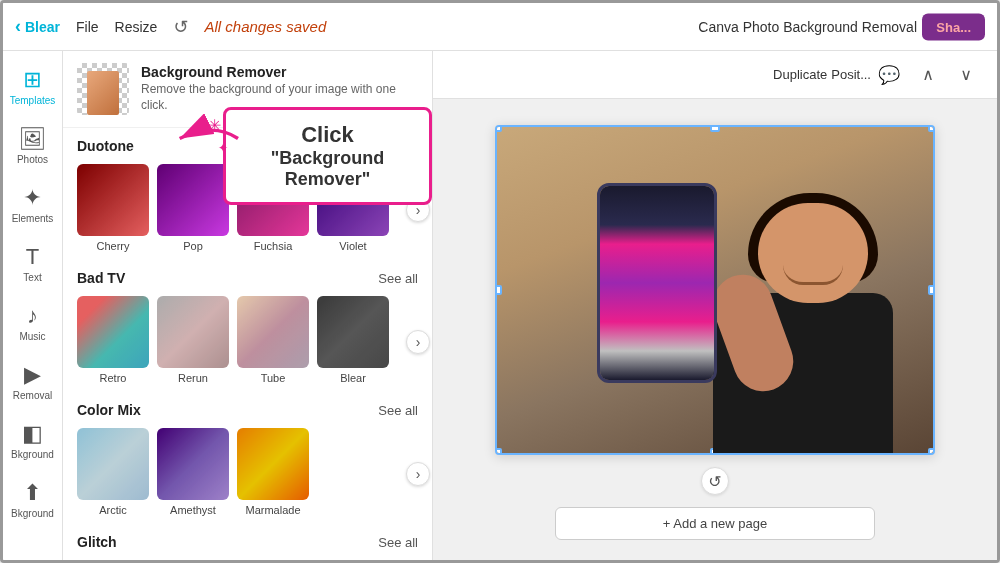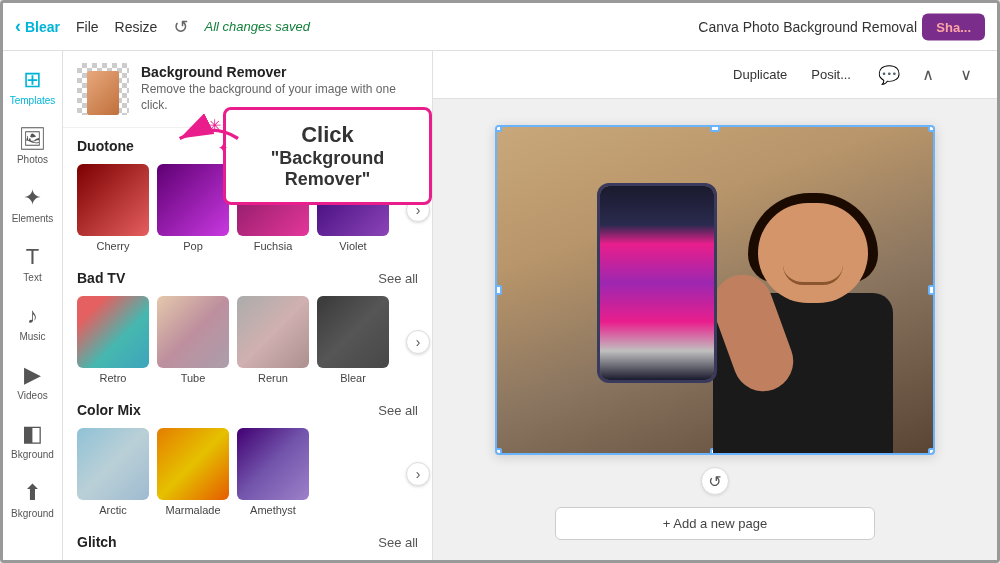--- a/index.html
+++ b/index.html
@@ -13,21 +13,21 @@
     }
     .nav-home {
       color: #00b4d8; font-weight: 600; font-size: 14px;
       display: flex; align-items: center; gap: 4px; cursor: pointer;
     }
     .nav-home::before { content: '‹'; font-size: 18px; }
     .nav-file, .nav-resize {
       color: #333; font-size: 14px; cursor: pointer; font-weight: 500;
     }
     .nav-undo { color: #666; font-size: 18px; cursor: pointer; }
-    .nav-saved { color: #15803d; font-size: 13px; font-style: italic; }
+    .nav-saved { color: #c2410c; font-size: 15px; font-style: italic; }
     .nav-title {
       position: absolute; right: 80px; top: 50%; transform: translateY(-50%);
       font-size: 14px; color: #333; font-weight: 500; margin-left: 31px;
     }
     .nav-share {
       position: absolute; right: 12px; top: 50%; transform: translateY(-50%);
       background: #7b2d8b; color: #fca5a5; border: none; border-radius: 6px;
       padding: 6px 14px; font-size: 13px; cursor: pointer; font-weight: 600;
     }
 
@@ -149,21 +149,21 @@
       background: rgba(0,0,0,0.1);
     }
 
     
     .right-area {
       flex: 1; background: #f5f5f5; display: flex; flex-direction: column;
     }
     .right-toolbar {
       height: 48px; background: #fff; border-bottom: 1px solid #e0e0e0;
       display: flex; align-items: center; justify-content: flex-end;
-      padding: 0 16px; gap: 24px;
+      padding: 0 16px; gap: 4px;
     }
     .toolbar-btn {
       font-size: 13px; color: #333; cursor: pointer; font-weight: 500;
     }
     .toolbar-icon-btn {
       width: 30px; height: 30px; display: flex; align-items: center;
       justify-content: center; cursor: pointer; color: #555; font-size: 16px;
     }
 
     
@@ -262,21 +262,21 @@
       <div class="sidebar-icon-item">
         <span class="sidebar-icon-svg">T</span>
         <span>Text</span>
       </div>
       <div class="sidebar-icon-item">
         <span class="sidebar-icon-svg">♪</span>
         <span>Music</span>
       </div>
       <div class="sidebar-icon-item">
         <span class="sidebar-icon-svg">▶</span>
-        <span>Videos</span>
+        <span>Removal</span>
       </div>
       <div class="sidebar-icon-item">
         <span class="sidebar-icon-svg">◧</span>
         <span>Bkground</span>
       </div>
       <div class="sidebar-icon-item">
         <span class="sidebar-icon-svg">⬆</span>
         <span>Bkground</span>
       </div>
     </div>
@@ -350,30 +350,30 @@
           <span class="see-all">See all</span>
         </div>
         <div class="filter-grid">
           <div class="filter-item">
             <div class="filter-thumb thumb-retro">
                 <div class="face-overlay"></div>
               </div>
             <span class="filter-label">Retro</span>
           </div>
           <div class="filter-item">
+            <div class="filter-thumb thumb-rerun">
+                <div class="face-overlay"></div>
+              </div>
+            <span class="filter-label">Rerun</span>
+          </div>
+          <div class="filter-item">
             <div class="filter-thumb thumb-tube">
                 <div class="face-overlay"></div>
               </div>
             <span class="filter-label">Tube</span>
-          </div>
-          <div class="filter-item">
-            <div class="filter-thumb thumb-rerun">
-                <div class="face-overlay"></div>
-              </div>
-            <span class="filter-label">Rerun</span>
           </div>
           <div class="filter-item">
             <div class="filter-thumb thumb-blear">
                 <div class="face-overlay"></div>
               </div>
             <span class="filter-label">Blear</span>
           </div>
           <div class="filter-next-btn">›</div>
         </div>
       </div>
@@ -384,30 +384,30 @@
           <span class="see-all">See all</span>
         </div>
         <div class="filter-grid">
           <div class="filter-item">
             <div class="filter-thumb thumb-arctic">
                 <div class="face-overlay"></div>
               </div>
             <span class="filter-label">Arctic</span>
           </div>
           <div class="filter-item">
+            <div class="filter-thumb thumb-amethyst">
+                <div class="face-overlay"></div>
+              </div>
+            <span class="filter-label">Amethyst</span>
+          </div>
+          <div class="filter-item">
             <div class="filter-thumb thumb-marmalade">
                 <div class="face-overlay"></div>
               </div>
             <span class="filter-label">Marmalade</span>
-          </div>
-          <div class="filter-item">
-            <div class="filter-thumb thumb-amethyst">
-                <div class="face-overlay"></div>
-              </div>
-            <span class="filter-label">Amethyst</span>
           </div>
           <div class="filter-next-btn">›</div>
         </div>
       </div>
 
       <div>
         <div class="section-header">
           <span class="section-title">Glitch</span>
           <span class="see-all">See all</span>
         </div>

